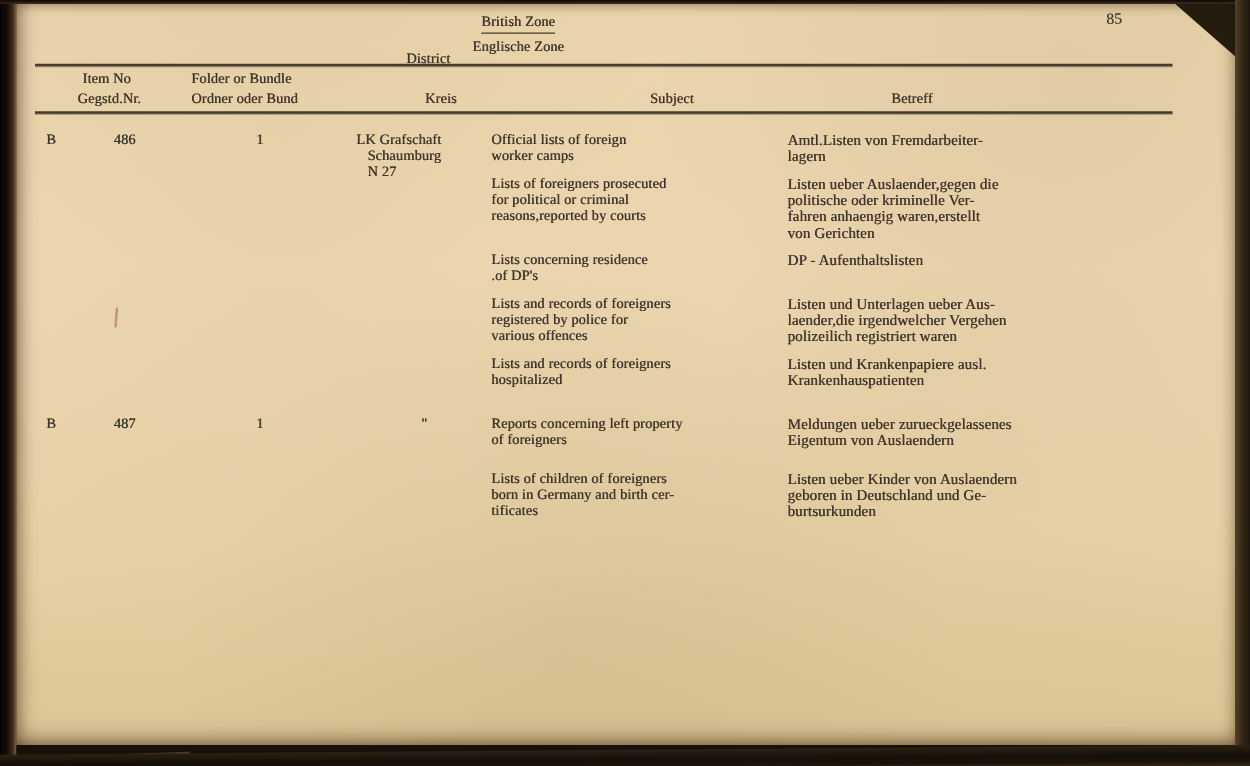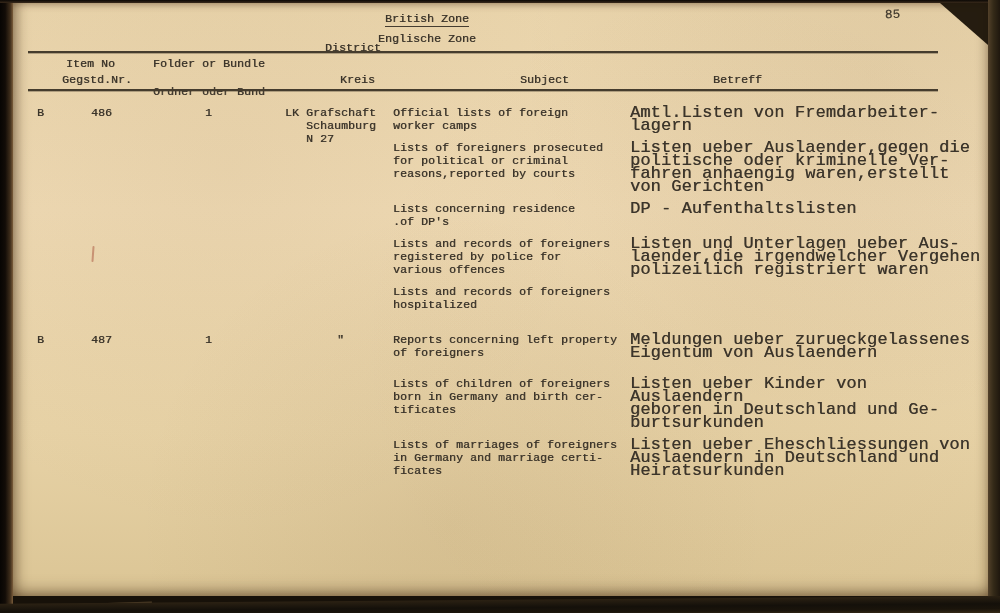--- a/index.html
+++ b/index.html
@@ -1,17 +1,17 @@
 <!DOCTYPE html>
 <html><head>
 <meta charset="utf-8">
 <style>
   html,body{margin:0;padding:0;background:#0e0a06;}
   .scan{position:relative;width:1000px;height:613px;overflow:hidden;background:#171109;
-        font-family:Liberation Mono, monospace;}
+        font-family:Liberation Serif, serif;}
   
   .page{position:absolute;left:13px;top:3px;right:12px;bottom:17px;
     background:
       radial-gradient(circle at 22% 28%, rgba(130,95,50,.06), transparent 42%),
       radial-gradient(circle at 72% 58%, rgba(130,95,50,.05), transparent 46%),
       radial-gradient(circle at 45% 88%, rgba(110,80,42,.08), transparent 42%),
       radial-gradient(circle at 88% 12%, rgba(110,80,42,.07), transparent 35%),
       linear-gradient(180deg,#e9d4ab 0%,#eed9b3 35%,#e7d2a6 72%,#dbc595 100%);
     box-shadow: inset 10px 0 14px -7px rgba(70,46,22,.55),
                 inset 0 -12px 16px -9px rgba(70,46,22,.6),
@@ -37,40 +37,40 @@
      text-shadow:.4px 0 0 rgba(59,52,42,.75);}
   .title{top:9px;left:372px;padding-bottom:1px;border-bottom:1.5px solid #443c30;}
   .subtitle{top:29px;left:365px;}
   .pageno{top:6px;left:872px;font-size:12.5px;transform:rotate(-2deg);
           text-shadow:.3px 0 0 rgba(59,52,42,.6);color:#453d30;}
   .rule{position:absolute;left:15px;width:910px;height:2px;background:#453c2d;
         box-shadow:0 1px 0 rgba(69,60,45,.35);}
   .rule1{top:48px;}
   .rule2{top:86px;}
   .h-item1{top:54px;left:53px;}   .h-item2{top:70px;left:49px;}
-  .h-fold1{top:54px;left:140px;}  .h-fold2{top:70px;left:140px;margin-top:12px;}
+  .h-fold1{top:54px;left:140px;}  .h-fold2{top:70px;left:140px;}
   .h-dist1{top:38px;left:312px;}  .h-dist2{top:70px;left:327px;}
   .h-subj{top:70px;left:507px;}   .h-betr{top:70px;left:700px;}
   
   .row{position:absolute;left:0;width:975px;}
   .row1{top:103px;height:227px;}
   .row2{top:330px;height:160px;}
   .c{position:absolute;top:0;font-size:11.5px;line-height:13px;color:#3b342a;
      letter-spacing:.1px;text-shadow:.4px 0 0 rgba(59,52,42,.75);}
   .c-letter{left:24px;}
   .c-item{left:78px;}
   .c-folder{left:192px;}
   .c-district{left:272px;white-space:pre;}
   .row2 .c-district{left:324px;}
   .entries{position:absolute;left:380px;top:0;width:592px;display:flex;
            flex-direction:column;gap:9px;}
   .entry{display:flex;}
   .subj{width:237px;white-space:pre-line;font-size:11.5px;line-height:13px;
         color:#3b342a;letter-spacing:.1px;text-shadow:.4px 0 0 rgba(59,52,42,.75);}
-  .betr{flex:1;white-space:pre-line;font-size:17px;line-height:13px;
+  .betr{flex:1;white-space:pre-line;font-size:12px;line-height:13px;
         color:#3b342a;letter-spacing:.1px;text-shadow:.4px 0 0 rgba(59,52,42,.75);}
   
   .pen-mark{position:absolute;left:79px;top:243px;width:2px;height:16px;
     background:rgba(168,82,60,.5);transform:rotate(4deg);border-radius:1px;}
 </style>
 </head>
 <body>
 
 <div class="scan">
   <div class="page">
@@ -124,20 +124,22 @@
           <div class="subj">Lists and records of foreigners
 registered by police for
 various offences</div>
           <div class="betr">Listen und Unterlagen ueber Aus-
 laender,die irgendwelcher Vergehen
 polizeilich registriert waren</div>
         </div>
         <div class="entry">
           <div class="subj">Lists and records of foreigners
 hospitalized</div>
+          <div class="betr">Listen und Krankenpapiere ausl.
+Krankenhauspatienten</div>
         </div>
       </div>
     </div>
 
     <div class="row row2">
       <div class="c c-letter">B</div>
       <div class="c c-item">487</div>
       <div class="c c-folder">1</div>
       <div class="c c-district">"</div>
       <div class="entries">
@@ -150,28 +152,20 @@
         <div class="entry">
         </div>
         <div class="entry">
           <div class="subj">Lists of children of foreigners
 born in Germany and birth cer-
 tificates</div>
           <div class="betr">Listen ueber Kinder von Auslaendern
 geboren in Deutschland und Ge-
 burtsurkunden</div>
         </div>
-        <div class="entry">
-          <div class="subj">Lists of marriages of foreigners
-in Germany and marriage certi-
-ficates</div>
-          <div class="betr">Listen ueber Eheschliessungen von
-Auslaendern in Deutschland und
-Heiratsurkunden</div>
-        </div>
       </div>
     </div>
 
     <div class="pen-mark"></div>
     <div class="corner-tr"></div>
   </div>
 
   <div class="edge-left"></div>
   <div class="edge-top"></div>
   <div class="edge-right"></div>

